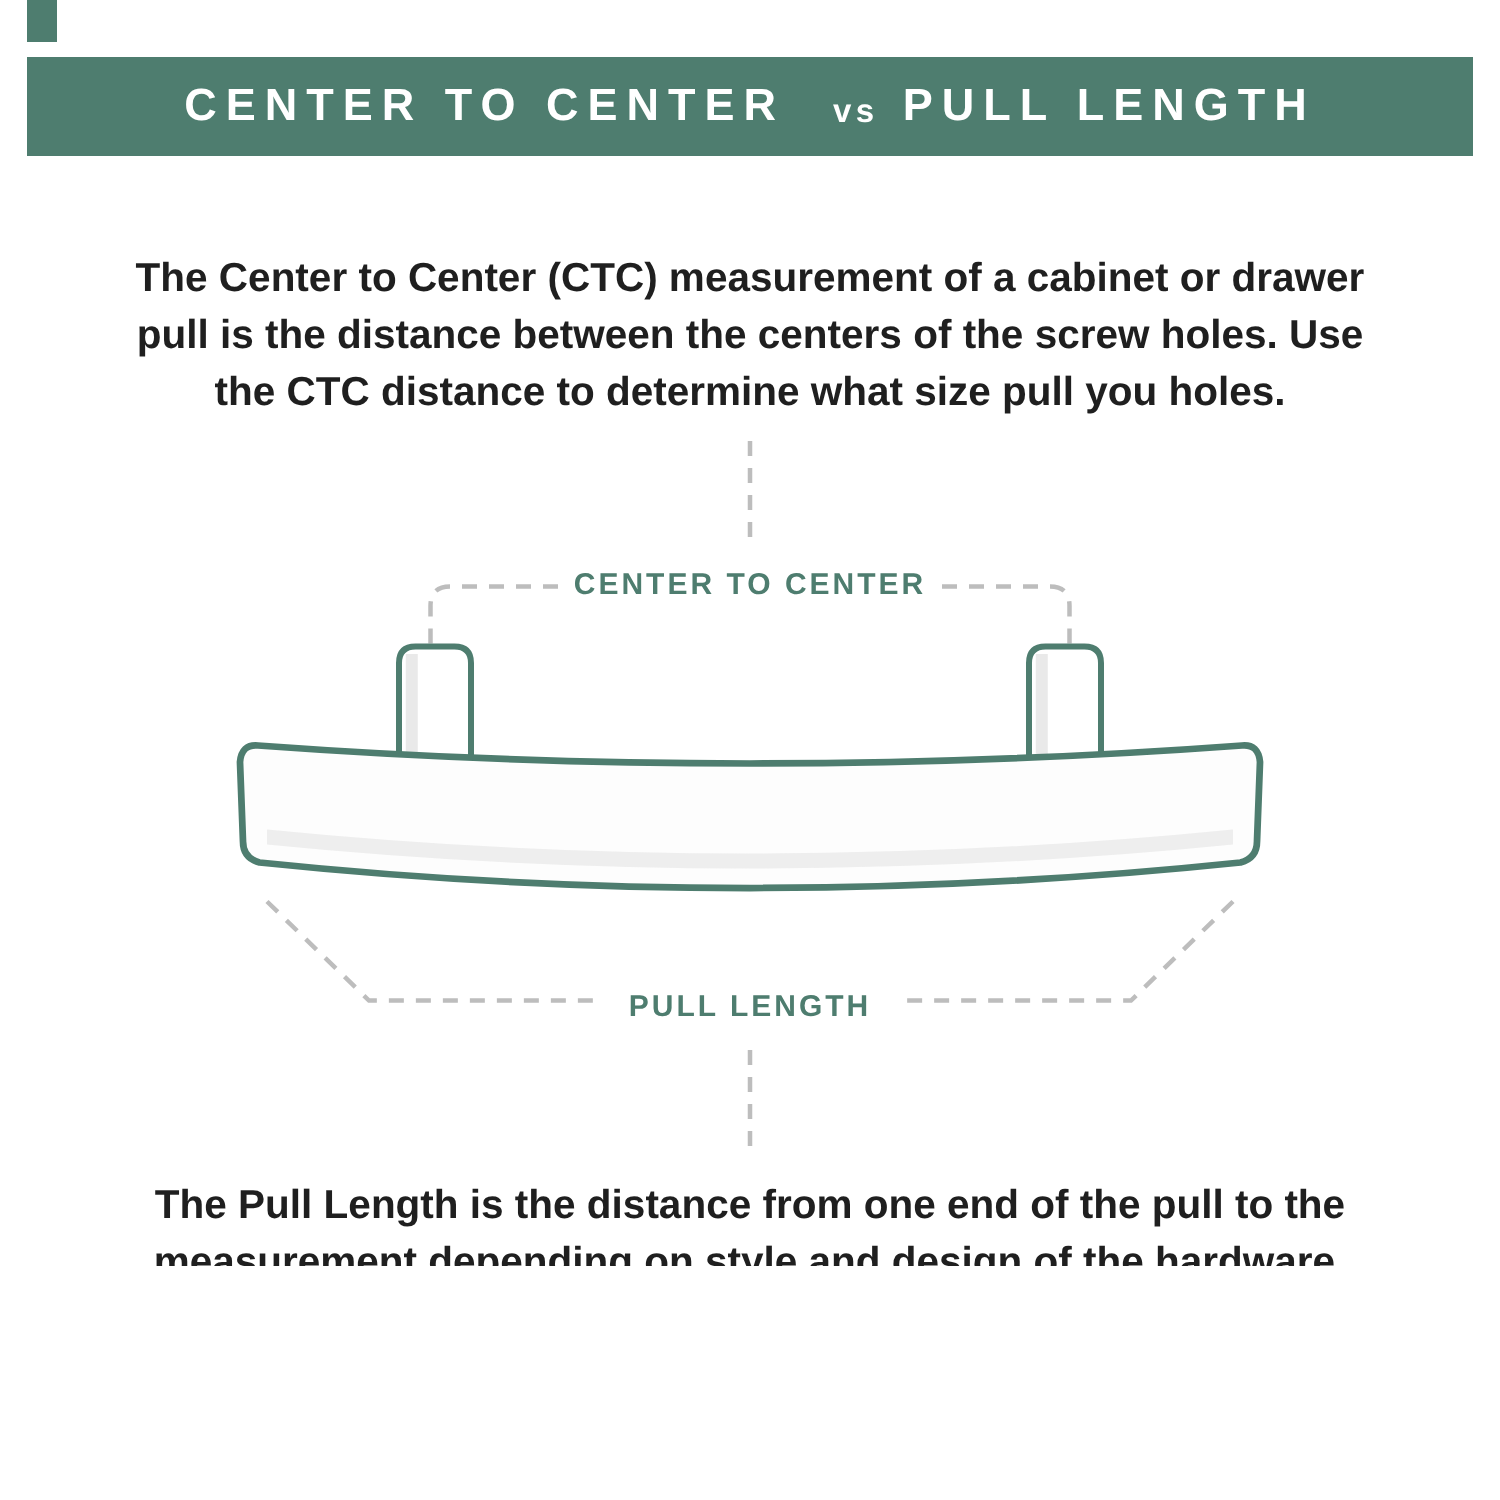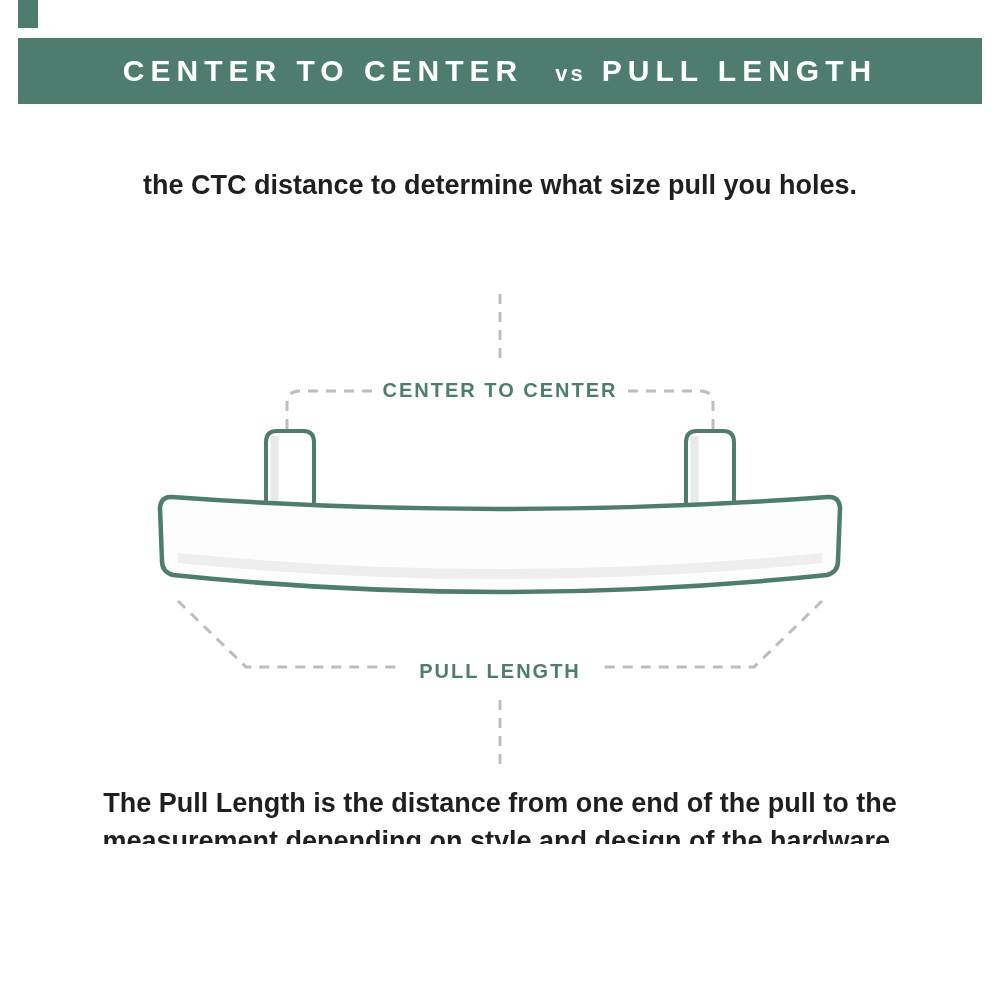--- a/index.html
+++ b/index.html
@@ -123,20 +123,22 @@
 
   <div class="corner-accent"></div>
 
   <div class="banner">
     <span>CENTER TO CENTER</span>
     <span class="vs">vs</span>
     <span>PULL LENGTH</span>
   </div>
 
   <div class="para intro">
+    <div>The Center to Center (CTC) measurement of a cabinet or drawer</div>
+    <div>pull is the distance between the centers of the screw holes. Use</div>
     <div>the CTC distance to determine what size pull you holes.</div>
   </div>
 
   <svg class="diagram-svg" width="1000" height="1000" viewBox="0 0 1000 1000">
 
     <g stroke="#bdbdbd" stroke-width="3" fill="none" stroke-dasharray="10 8">
       <path d="M500,294 L500,362"></path>
       <path d="M372,391 L300,391 Q287,391 287,404 L287,446"></path>
       <path d="M628,391 L700,391 Q713,391 713,404 L713,446"></path>
       <path d="M178,601 L246,667 L398,667"></path>

